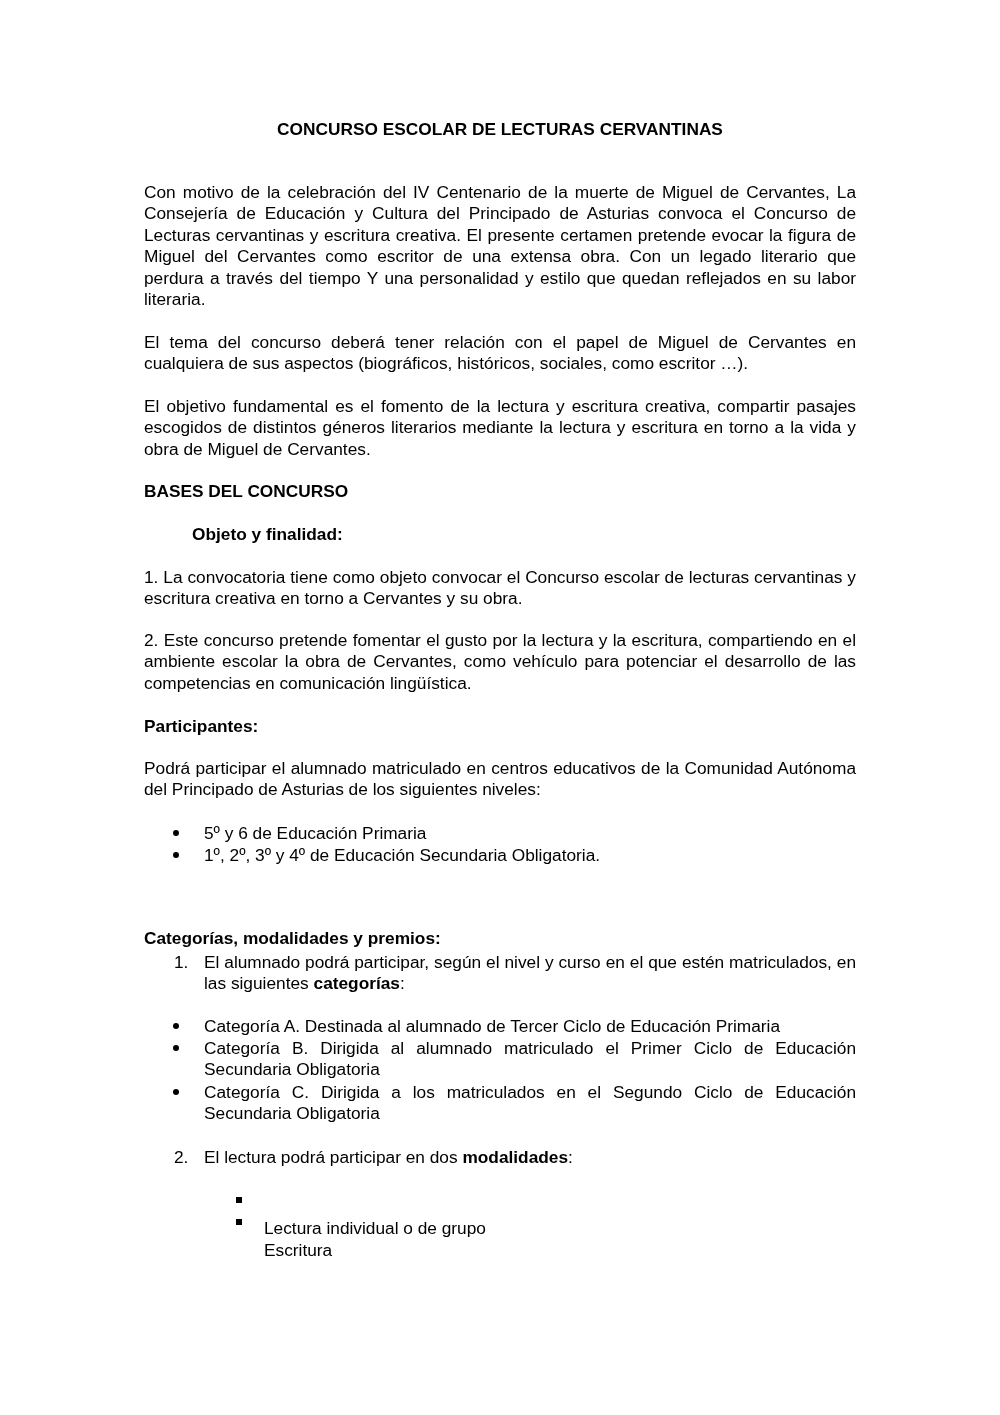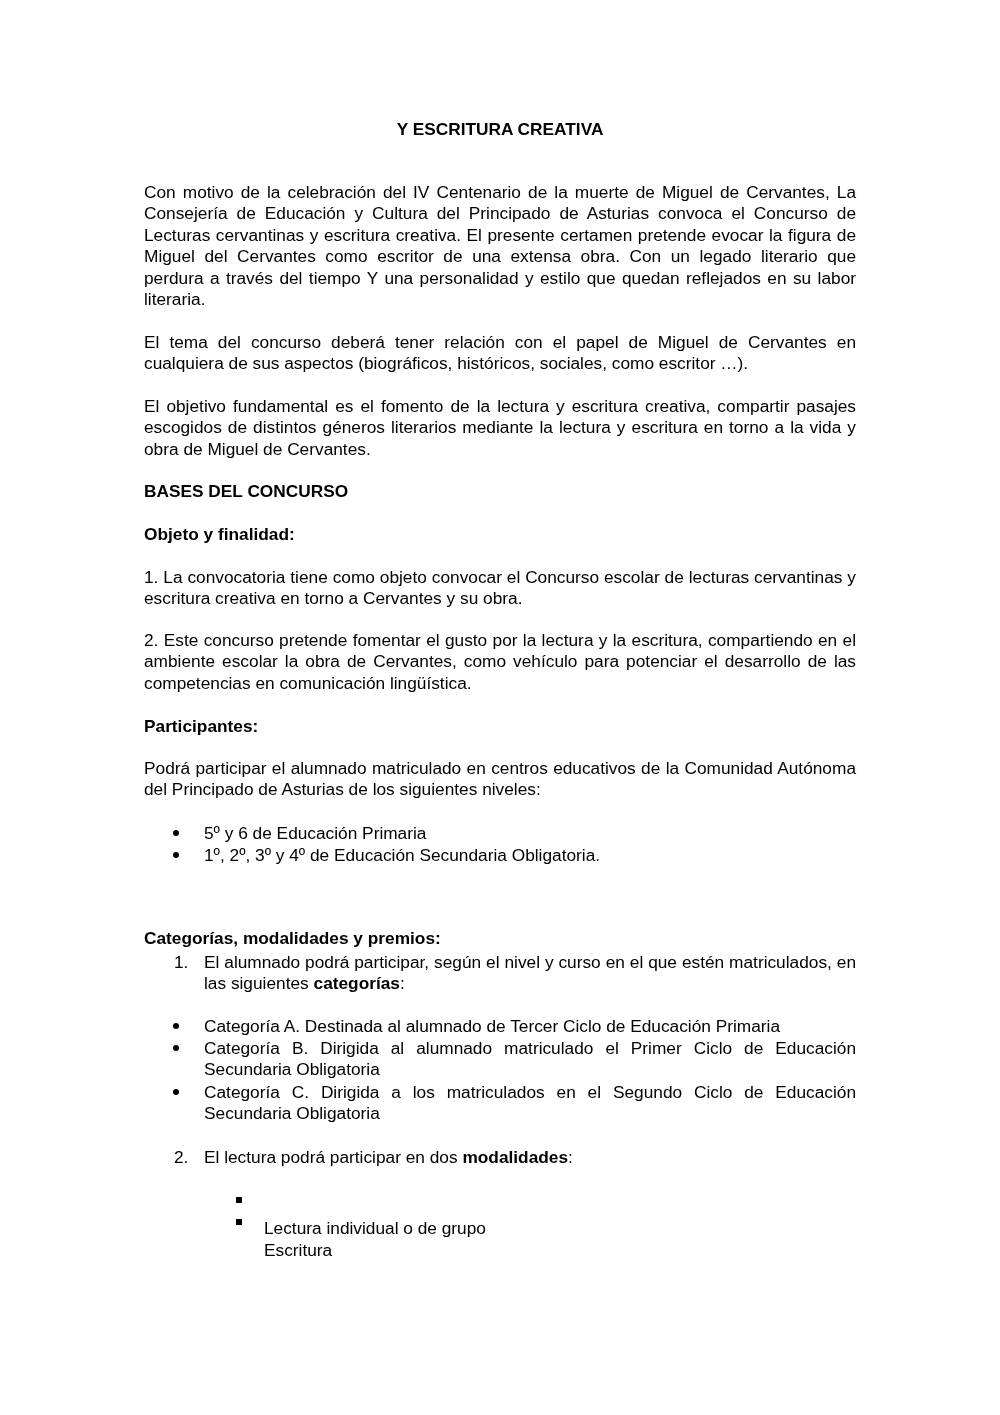--- a/index.html
+++ b/index.html
@@ -24,30 +24,30 @@
     .sq-item .mark { position: absolute; left: 92px; top: 7px; width: 6px; height: 6px; background: #000; }
     .sq-item .txt { position: absolute; left: 120px; margin-top: 28px; }
     .dot { display: inline-block; width: 6px; height: 6px; border-radius: 50%; background: #000; position: relative; top: -3px; }
   </style>
 </head>
 <body>
 
 <div class="page">
 
   <div class="blk title" style="top:119px;">
-    <div>Y ESCRITURA CREATIVA</div>
+    <div>CONCURSO ESCOLAR DE LECTURAS CERVANTINAS</div>
   </div>
 
   <p class="blk just" style="top:182px;">Con motivo de la celebración del  IV Centenario de la muerte de Miguel de Cervantes, La Consejería de Educación y Cultura del Principado de Asturias convoca el Concurso de Lecturas cervantinas y escritura creativa. El presente certamen pretende evocar la figura de Miguel del Cervantes como escritor de una extensa obra. Con un legado literario que perdura a través del tiempo Y una personalidad y estilo que quedan reflejados en su labor literaria.</p>
   <p class="blk just" style="top:332px;">El tema del concurso deberá tener relación con el papel de Miguel de Cervantes en cualquiera de sus aspectos (biográficos, históricos, sociales, como escritor …).</p>
   <p class="blk just" style="top:396px;">El objetivo fundamental es el fomento de la lectura y escritura creativa, compartir pasajes escogidos de distintos géneros literarios mediante la lectura y escritura en torno a la vida y obra de Miguel de Cervantes.</p>
 
   <div class="blk bold center" style="top:481px;">BASES DEL CONCURSO</div>
 
-  <div class="blk bold" style="top:524px;">Objeto y finalidad:</div>
+  <div class="blk bold" style="top:524px;margin-left:48px;">Objeto y finalidad:</div>
   <p class="blk just" style="top:567px;">1. La convocatoria tiene como objeto convocar el Concurso escolar de lecturas cervantinas y escritura creativa en torno a Cervantes y su obra.</p>
   <p class="blk just" style="top:630px;">2. Este concurso pretende fomentar el gusto por la lectura y la escritura, compartiendo en el ambiente escolar la obra de Cervantes, como vehículo para potenciar el desarrollo de las competencias en comunicación lingüística.</p>
 
   <div class="blk bold" style="top:716px;">Participantes:</div>
   <p class="blk just" style="top:758px;">Podrá participar el alumnado matriculado en centros educativos de la Comunidad Autónoma del Principado de Asturias de los siguientes niveles:</p>
 
   <div class="bullet-item" style="top:823px;">
     <span class="mark"><span class="dot"></span></span>
     <span class="txt">5º y 6 de Educación Primaria</span>
   </div>

